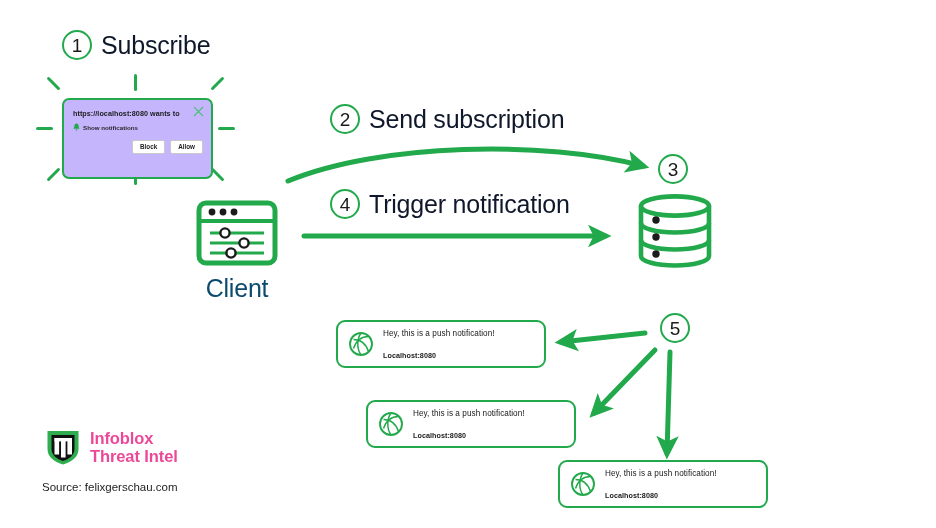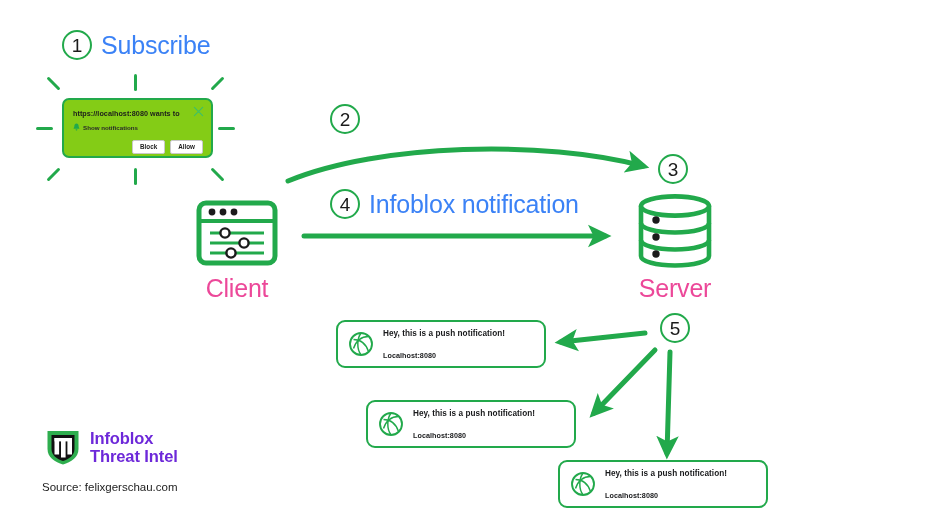--- a/index.html
+++ b/index.html
@@ -37,33 +37,33 @@
     line-height: 1;
     display: flex;
     align-items: center;
     justify-content: center;
     box-sizing: border-box;
     background: #ffffff;
   }
   .step-label {
     font-size: 25px;
     line-height: 30px;
-    color: #3b82f6;
+    color: #0f172a;
     white-space: pre-line;
     letter-spacing: -0.2px;
   }
 
   
   #permission-dialog {
     width: 151px;
     box-sizing: border-box;
     border: 2.6px solid #22A94B;
     border-radius: 7px;
-    background: #84cc16;
-    padding: 9px 8px 2px 9px;
+    background: #c4b5fd;
+    padding: 9px 8px 23px 9px;
   }
   .perm-title {
     font-size: 7.2px;
     color: #1c1c1c;
     font-weight: bold;
     letter-spacing: 0.05px;
   }
   .perm-row {
     display: flex;
     align-items: center;
@@ -101,61 +101,61 @@
 
   
   .dash {
     background: #22A94B;
     border-radius: 2px;
   }
 
   
   .node-caption {
     font-size: 25px;
-    color: #ec4899;
+    color: #0c4a6e;
     text-align: center;
     letter-spacing: -0.2px;
   }
 
   
   .toast {
     box-sizing: border-box;
     border: 2.6px solid #22A94B;
     border-radius: 9px;
     background: #ffffff;
     display: flex;
     align-items: center;
     gap: 9px;
     padding: 8px 10px;
   }
   .toast-text { line-height: 1.35; }
   .toast-title {
     font-size: 8.2px;
     color: #18191b;
-    font-weight: bold;
+    font-weight: normal;
     letter-spacing: 0.05px;
   }
   .toast-sub {
     font-size: 7.2px;
     color: #18191b;
     font-weight: bold;
     letter-spacing: 0.05px;
     margin-top: 12px;
   }
 
   
   #logo-block {
     display: flex;
     align-items: center;
     gap: 9px;
   }
   .logo-text {
     font-size: 16.5px;
     font-weight: bold;
-    color: #6d28d9;
+    color: #ec4899;
     line-height: 18px;
     white-space: pre-line;
     letter-spacing: -0.1px;
   }
   #source-text {
     font-size: 11.5px;
     color: #1d1d1d;
   }
 </style>
 </head>
@@ -190,29 +190,30 @@
       <span class="perm-sub">Show notifications</span>
     </div>
     <div class="perm-buttons">
       <div class="perm-btn">Block</div>
       <div class="perm-btn">Allow</div>
     </div>
   </div>
 
   <div class="abs step" style="left:330px; top:104px;">
     <div class="step-circle">2</div>
+    <div class="step-label">Send subscription</div>
   </div>
 
   <div class="abs step" style="left:658px; top:154px;">
     <div class="step-circle">3</div>
   </div>
 
   <div class="abs step" style="left:330px; top:189px;">
     <div class="step-circle">4</div>
-    <div class="step-label">Infoblox notification</div>
+    <div class="step-label">Trigger notification</div>
   </div>
 
   <div class="abs step" style="left:660px; top:313px;">
     <div class="step-circle">5</div>
   </div>
 
   <svg class="abs" style="left:0; top:0;" width="936" height="528">
     <defs>
       <marker id="ah" markerWidth="5.2" markerHeight="5.2" refX="3.4" refY="2.6" orient="auto">
         <path d="M0,0.35 L4.7,2.6 L0,4.85 L1.1,2.6 Z" fill="#22A94B"></path>
@@ -251,21 +252,20 @@
     <svg width="82" height="76" viewBox="0 0 82 76">
       <path d="M7,13 L7,63 C7,68.5 22.2,72.5 41,72.5 C59.8,72.5 75,68.5 75,63 L75,13" fill="#ffffff" stroke="#22A94B" stroke-width="4.6" stroke-linecap="round"></path>
       <ellipse cx="41" cy="13" rx="34" ry="9.6" fill="#ffffff" stroke="#22A94B" stroke-width="4.6"></ellipse>
       <path d="M7,30 C7,35.5 22.2,39.5 41,39.5 C59.8,39.5 75,35.5 75,30" fill="none" stroke="#22A94B" stroke-width="4.6"></path>
       <path d="M7,47 C7,52.5 22.2,56.5 41,56.5 C59.8,56.5 75,52.5 75,47" fill="none" stroke="#22A94B" stroke-width="4.6"></path>
       <circle cx="22" cy="27" r="3.7" fill="#1b1b1b"></circle>
       <circle cx="22" cy="44" r="3.7" fill="#1b1b1b"></circle>
       <circle cx="22" cy="61" r="3.7" fill="#1b1b1b"></circle>
     </svg>
   </div>
-  <div class="abs node-caption" style="left:604px; top:274px; width:142px;">Server</div>
 
   <div class="abs toast" style="left:336px; top:320px; width:210px; height:48px;">
     <svg width="26" height="26" viewBox="0 0 26 26">
       <circle cx="13" cy="13" r="11" fill="#ffffff" stroke="#22A94B" stroke-width="1.9"></circle>
       <path d="M5.5 17.5 C8 10 13.5 5.6 20.5 5.5" fill="none" stroke="#22A94B" stroke-width="1.5"></path>
       <path d="M5.5 8.5 C12.5 8.6 18 13 20.5 20.5" fill="none" stroke="#22A94B" stroke-width="1.5"></path>
       <path d="M13 2.2 C9 7 8.5 18 13 23.8" fill="none" stroke="#22A94B" stroke-width="1.5"></path>
     </svg>
     <div class="toast-text">
       <div class="toast-title">Hey, this is a push notification!</div>

